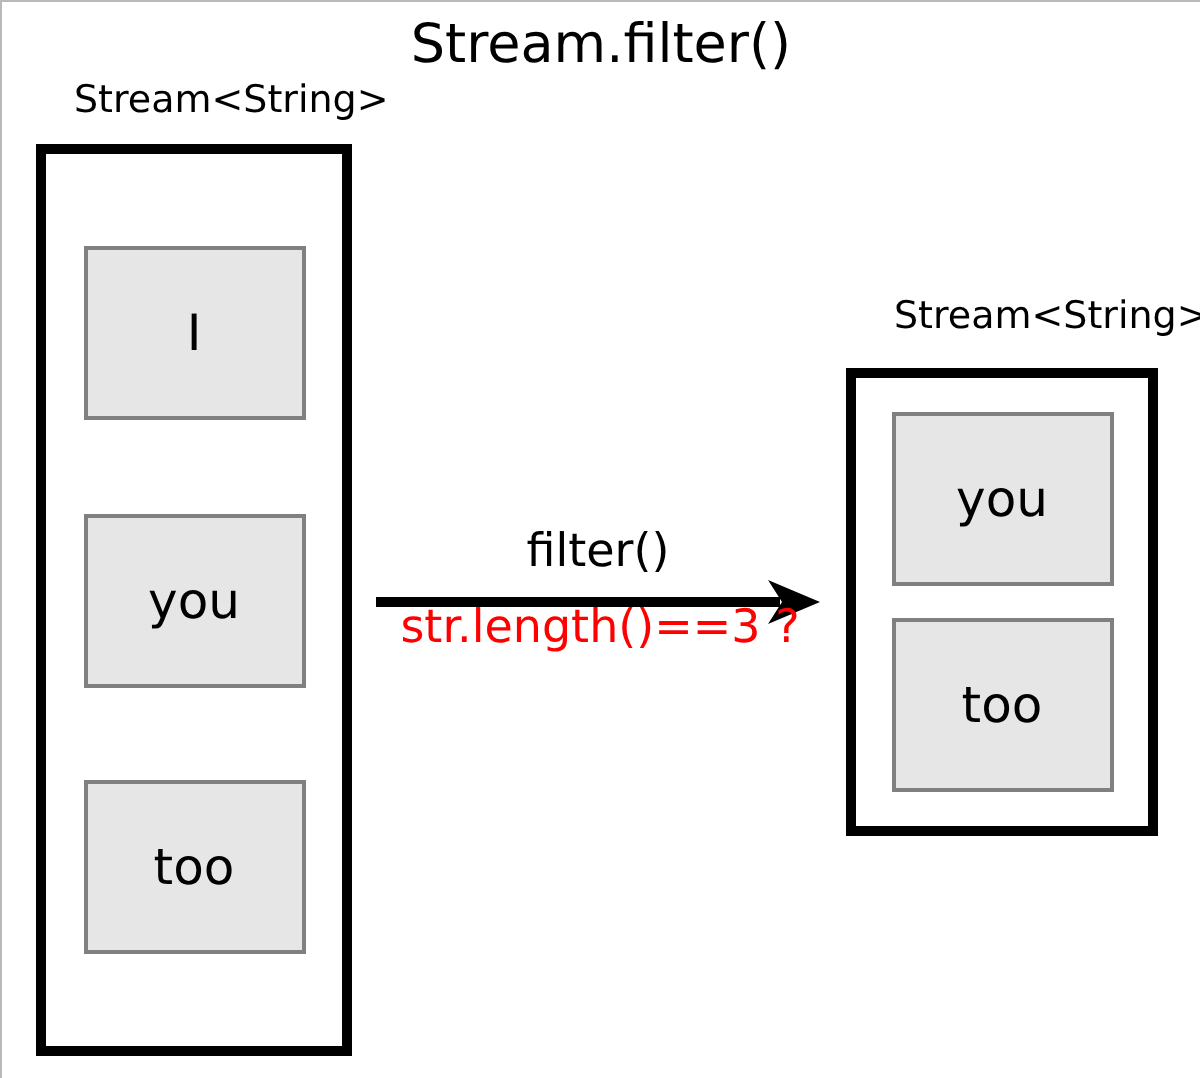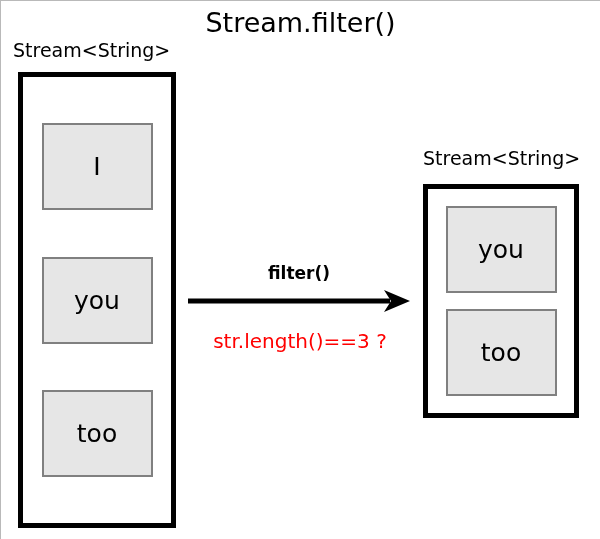--- a/index.html
+++ b/index.html
@@ -25,20 +25,21 @@
     top: 6px;
     width: 100%;
     text-align: center;
     font-size: 27px;
     line-height: 1.15;
   }
   .stream-label {
     position: absolute;
     font-size: 19px;
     white-space: nowrap;
+    margin-left: 24px;
   }
   .stream-label.left {
     left: 12px;
     top: 38px;
   }
   .stream-label.right {
     left: 422px;
     top: 146px;
     width: 156px;
     text-align: center;
@@ -75,35 +76,34 @@
     align-items: center;
     justify-content: center;
     font-size: 25px;
   }
   .filter-label {
     position: absolute;
     left: 187px;
     top: 262px;
     width: 222px;
     text-align: center;
-    font-size: 17px;
-    font-weight: bold;
+    font-size: 23px;
   }
   .arrow-svg {
     position: absolute;
     left: 187px;
     top: 288px;
   }
   .predicate-label {
     position: absolute;
     left: 185px;
-    top: 328px;
+    top: 300px;
     width: 228px;
     text-align: center;
-    font-size: 20px;
+    font-size: 23px;
     color: var(--predicate-color, #ff0000);
     white-space: nowrap;
   }
 </style>
 </head>
 <body>
 
 <div class="canvas">
 
   <div class="title">Stream.filter()</div>

